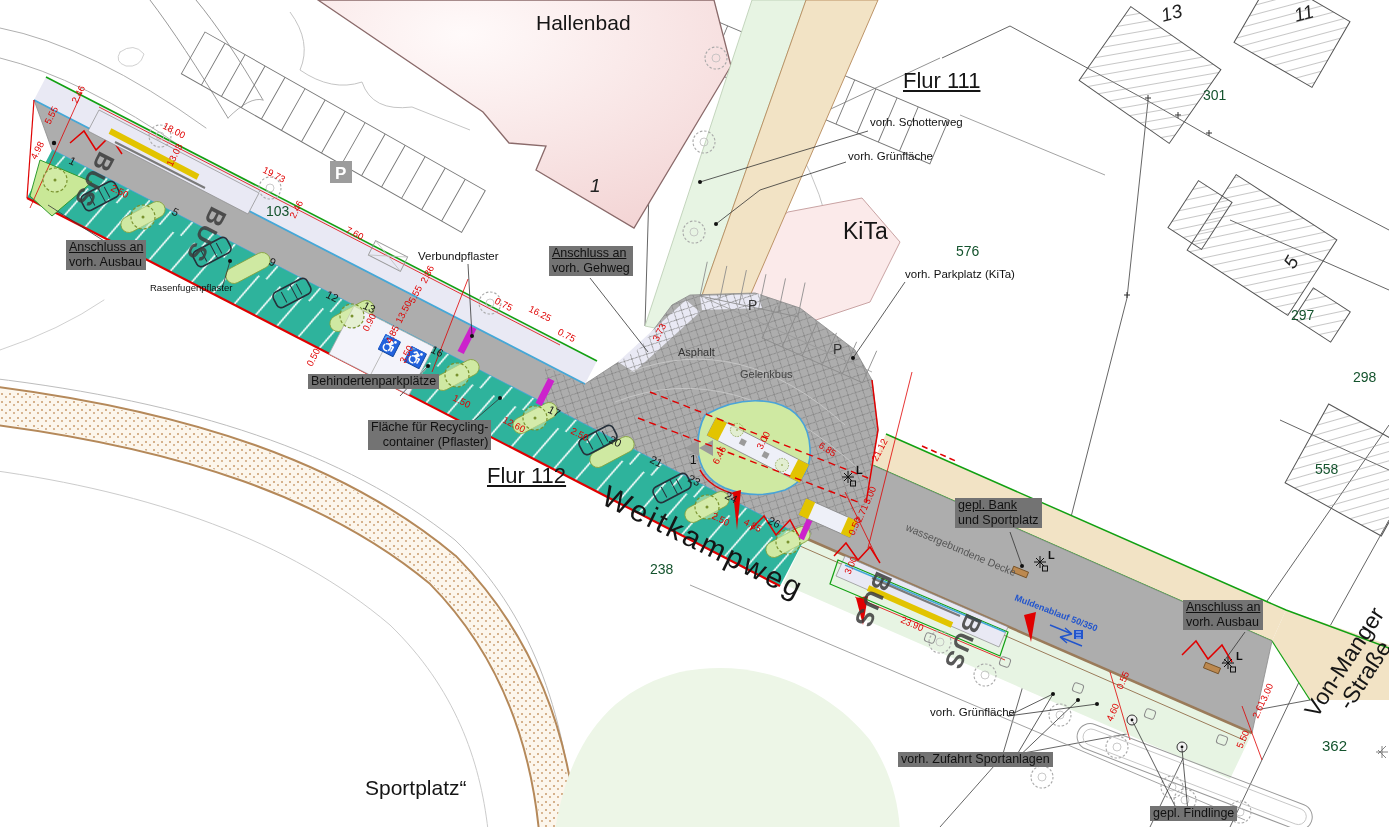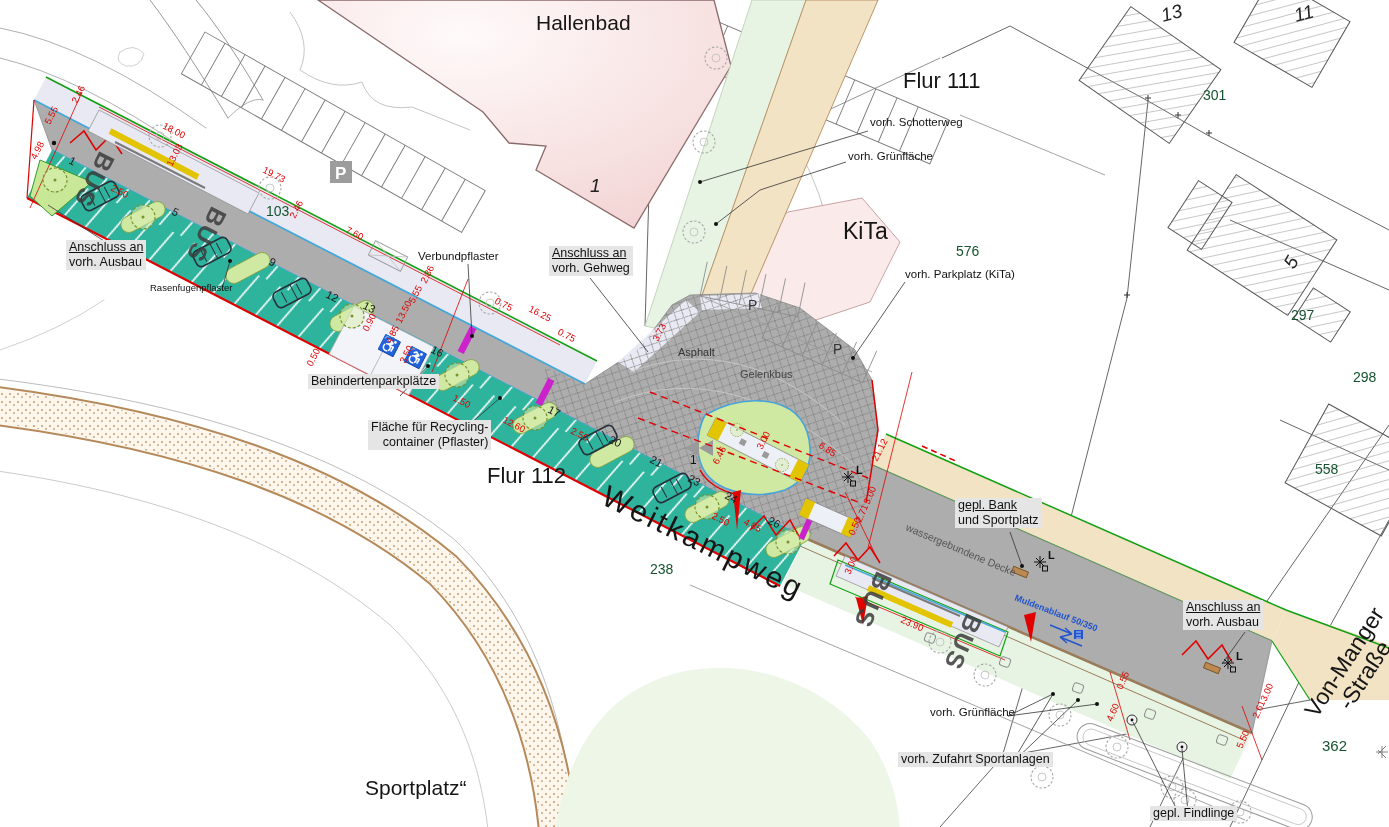--- a/index.html
+++ b/index.html
@@ -1,25 +1,25 @@
 <!DOCTYPE html>
 <html><head>
 <meta charset="utf-8">
 <style>
   html,body{margin:0;padding:0;background:#fff}
   .stage{position:relative;width:1389px;height:827px;overflow:hidden;background:#fff;
          font-family:"Liberation Sans",sans-serif;color:#151515}
   svg.base{position:absolute;left:0;top:0}
   .ol{position:absolute;white-space:nowrap;line-height:1.2}
-  .callout{background:#e5e5e5;font-size:12.5px;padding:0 3px;color:#111}
+  .callout{background:#737373;font-size:12.5px;padding:0 3px;color:#111}
   .callout .u{text-decoration:underline}
   .note{font-size:11.5px;color:#111}
   .note.sm{font-size:9.5px}
   .area{font-size:21px}
-  .flur{font-size:22px;}
+  .flur{font-size:22px;text-decoration:underline}
   .parcel{font-size:14px;color:#14532d}
   .wkw{font-size:30px;letter-spacing:3px;transform:rotate(26deg);transform-origin:0 0}
   .vms{font-size:23px;line-height:1.05;text-align:center;transform:rotate(-57deg);transform-origin:0 0}
 </style>
 </head>
 <body>
 
 <div class="stage">
 
 <svg class="base" width="1389" height="827" viewBox="0 0 1389 827">

